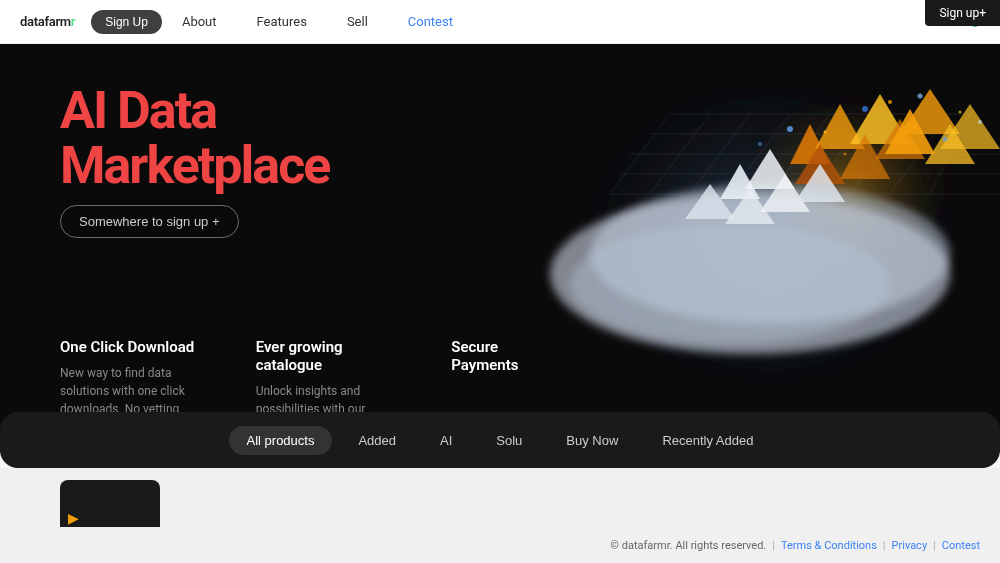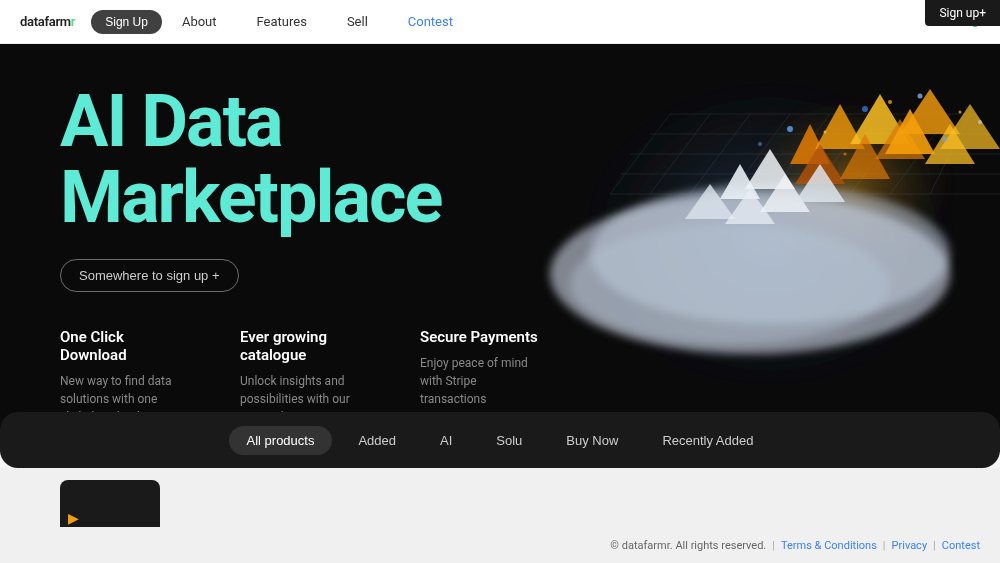--- a/index.html
+++ b/index.html
@@ -109,44 +109,45 @@
 
     
     .hero-content {
       position: absolute;
       left: 60px;
       top: 40px;
       width: 480px;
     }
 
     .hero-title {
-      font-size: 72px;
+      font-size: 52px;
       font-weight: 700;
-      color: #5eead4;
+      color: #ef4444;
       line-height: 1.05;
       letter-spacing: -2px;
-      margin-bottom: 24px;
+      margin-bottom: 12px;
     }
 
     .hero-cta-btn {
       display: inline-flex;
       align-items: center;
       background: transparent;
       border: 1px solid rgba(255,255,255,0.4);
       border-radius: 20px;
       color: #ccc;
       font-size: 13px;
       padding: 8px 18px;
       cursor: pointer;
-      margin-bottom: 36px;
+      margin-bottom: 56px;
     }
 
     .hero-features {
       display: flex;
       gap: 60px;
+      margin-top: 44px;
     }
 
     .hero-feature h3 {
       font-size: 15px;
       font-weight: 600;
       color: #ffffff;
       margin-bottom: 8px;
     }
 
     .hero-feature p {
@@ -392,21 +393,20 @@
       <div class="hero-feature">
         <h3>One Click Download</h3>
         <p>New way to find data solutions with one click downloads. No vetting process or a buyers minimum</p>
       </div>
       <div class="hero-feature">
         <h3>Ever growing catalogue</h3>
         <p>Unlock insights and possibilities with our comprehensive catalogue</p>
       </div>
       <div class="hero-feature">
         <h3>Secure Payments</h3>
-        <p>Enjoy peace of mind with Stripe transactions</p>
       </div>
     </div>
   </div>
 </section>
 
 <div class="filter-bar">
   <button class="filter-pill active">All products</button>
   <button class="filter-pill">Added</button>
   <button class="filter-pill">AI</button>
   <button class="filter-pill">Solu</button>

